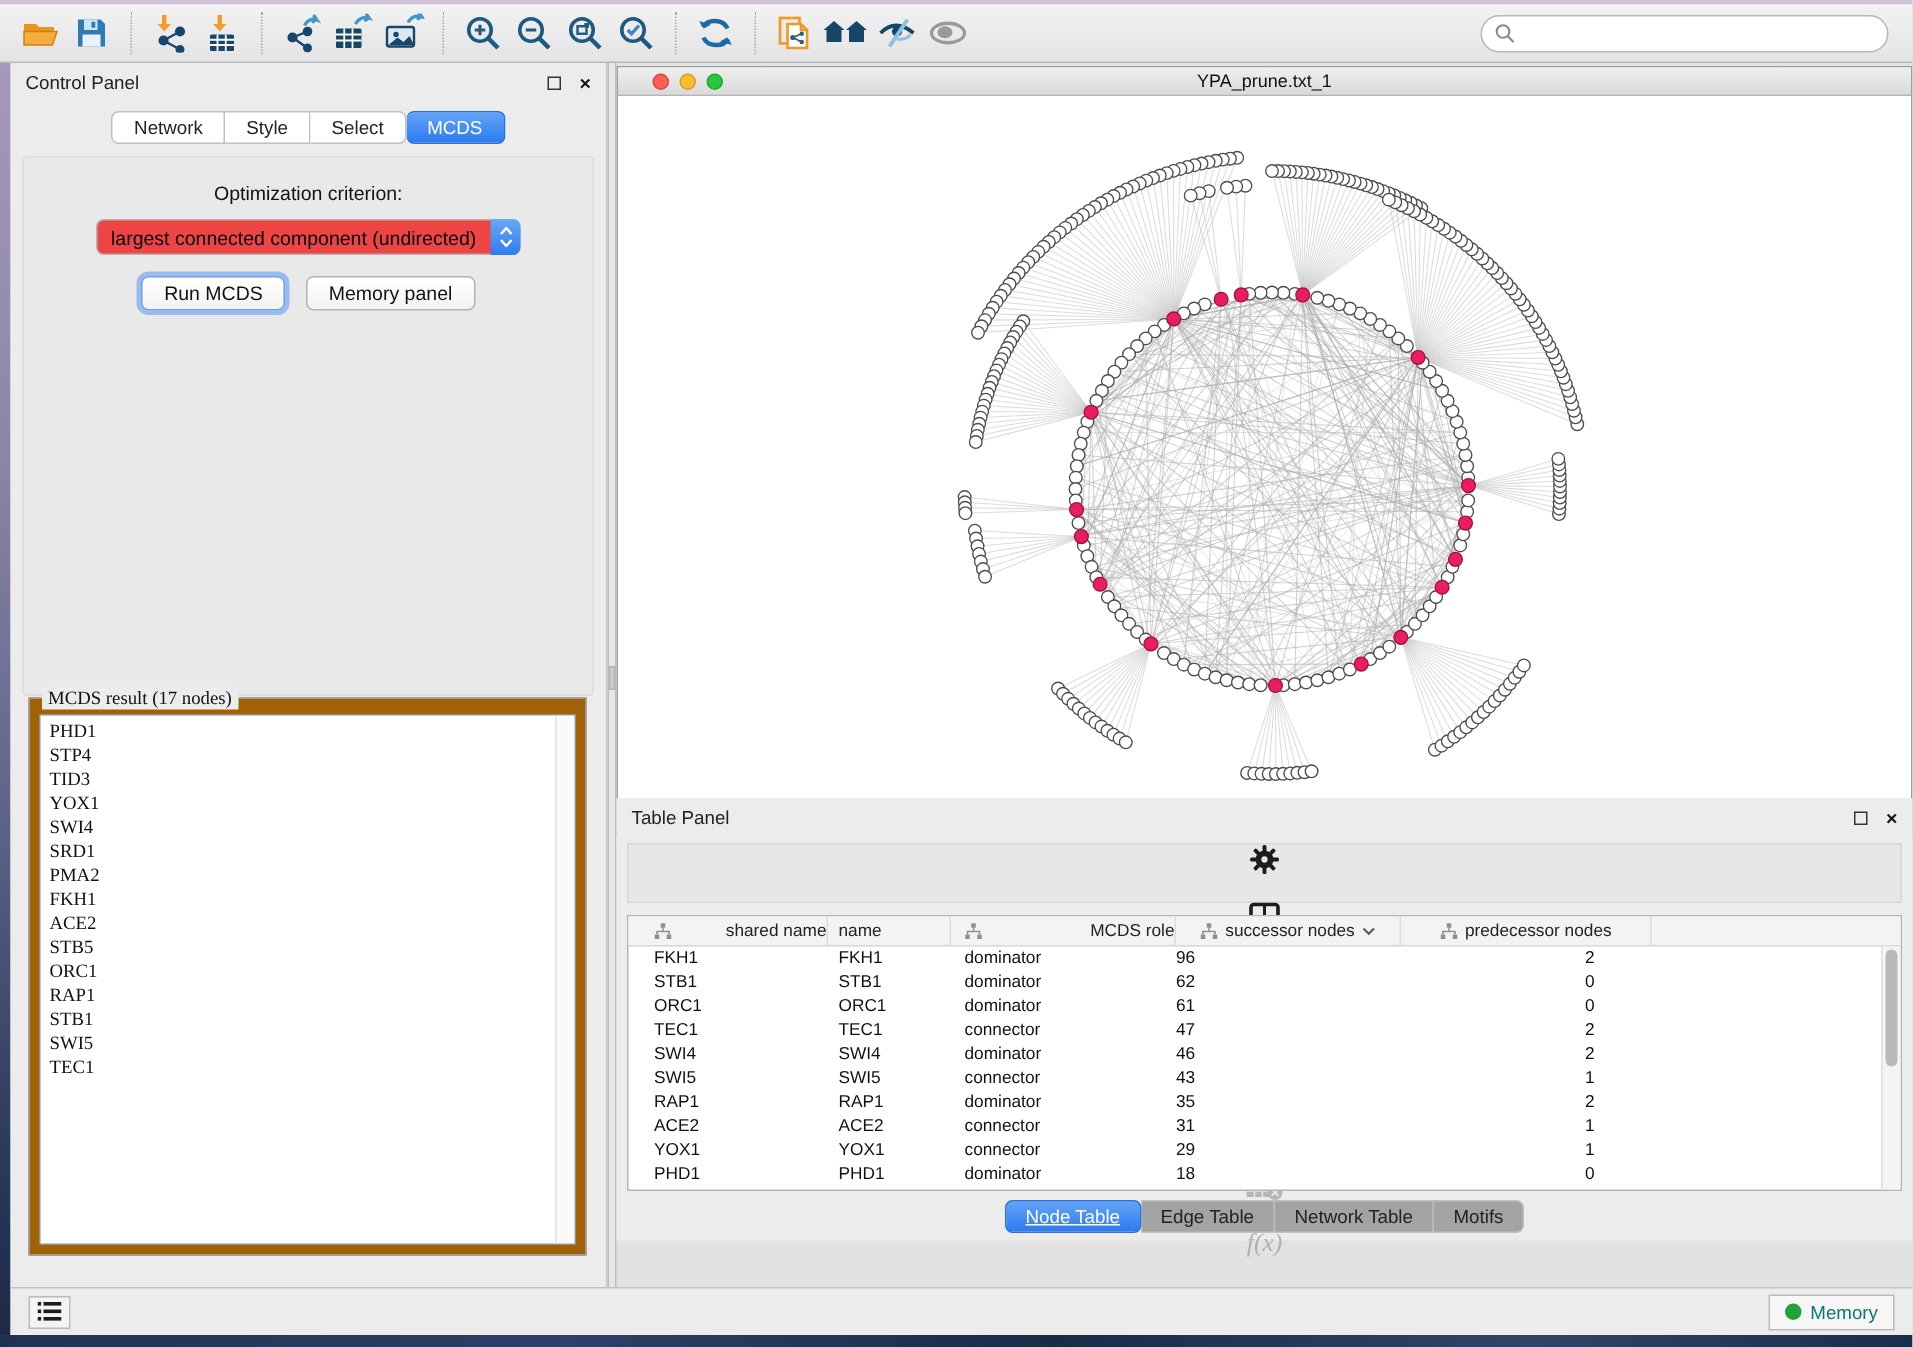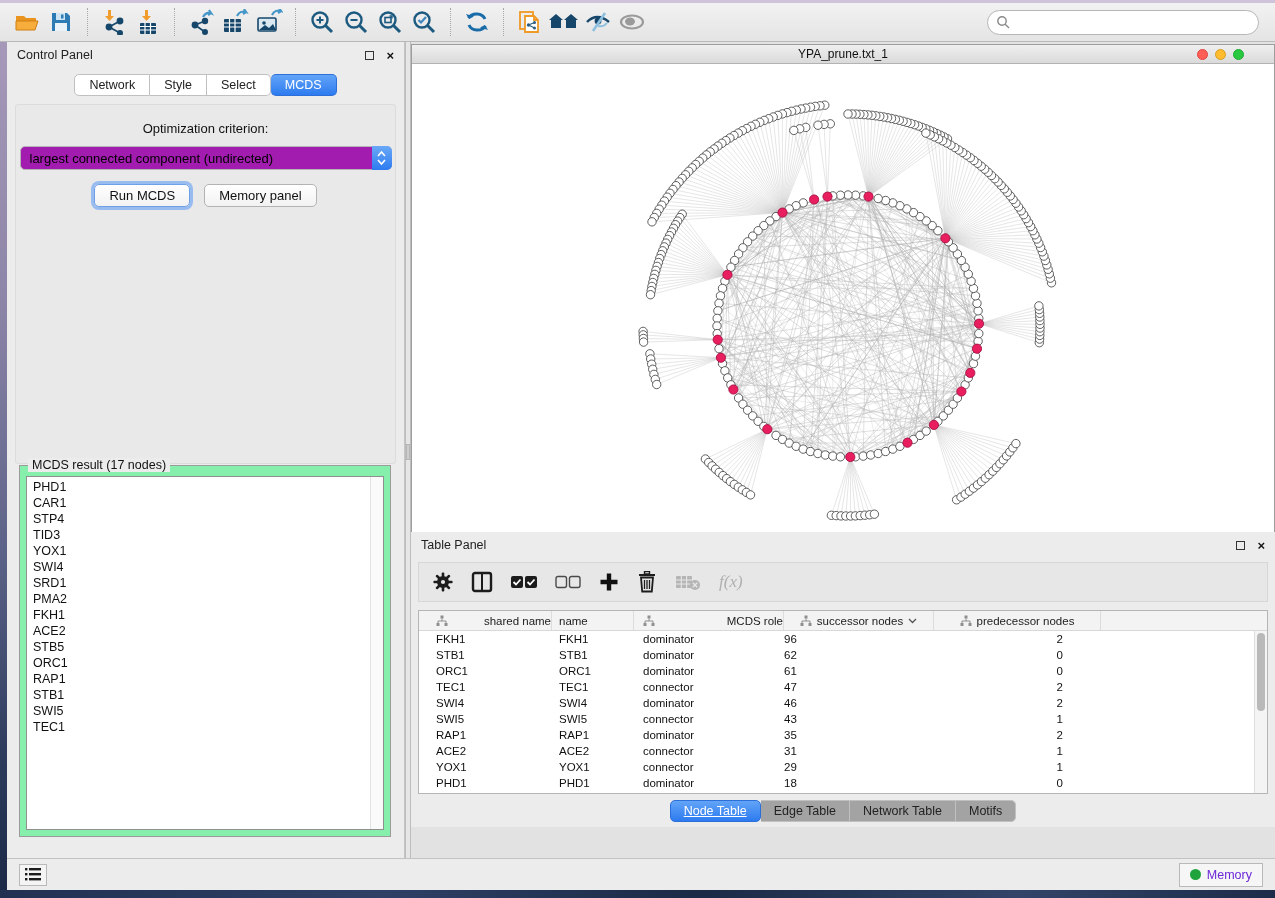--- a/index.html
+++ b/index.html
@@ -32,60 +32,60 @@
   .panel-head .grow { flex:1; }
   .float-box { width:9px; height:9px; border:1.4px solid #333; display:inline-block; margin-right:12px; }
   .close-x { font-weight:900; font-size:13px; color:#111; line-height:1; }
   #cp-tabs { display:flex; justify-content:center; margin-top:6px; }
   .seg-tab { font-size:12.5px; padding:3px 14px; background:#fff; border:1px solid #c0c0c0; border-left:none; color:#222; }
   .seg-tab:first-child { border-left:1px solid #c0c0c0; border-radius:5px 0 0 5px; }
   .seg-tab.last { border-radius:0 5px 5px 0; }
   .seg-tab.active { background:linear-gradient(180deg,#62a4f7,#2d7bf0); color:#fff; border-color:#2d6fd8; border-radius:5px; }
   #cp-content { margin:8px 8px 0 8px; height:360px; background:#e9e9e9; border:1px solid #dcdcdc; border-radius:3px; padding-top:16px; }
   #opt-label { text-align:center; font-size:13px; color:#111; }
-  #criterion { width:372px; height:24px; margin:10px auto 0 auto; background:#a21caf; border:1px solid #b5b5b5; border-radius:5px;
+  #criterion { width:283px; height:24px; margin:10px auto 0 auto; background:#ef4444; border:1px solid #b5b5b5; border-radius:5px;
     display:flex; align-items:center; font-size:13px; }
   #criterion .val { flex:1; padding-left:9px; white-space:nowrap; }
   .stepper { width:20px; height:24px; margin:-1px; border-radius:0 5px 5px 0;
     background:linear-gradient(180deg,#6aa9f8,#2e7bf0); display:flex; flex-direction:column; align-items:center; justify-content:center; gap:2px; }
   .stepper svg { display:block; }
   #cp-buttons { display:flex; justify-content:center; gap:14px; margin-top:14px; }
   .mac-btn { font-size:13px; padding:3px 14px; background:linear-gradient(180deg,#ffffff,#f2f2f2);
     border:1px solid #b3b3b3; border-radius:5px; color:#111; }
   .mac-btn.focused { box-shadow:0 0 0 3px rgba(110,165,245,.65); border-color:#6ea0e8; }
 
   #mcds-fieldset { position:absolute; left:12px; top:423px; width:372px; height:372px;
-    border:1px solid #9a9a9a; background:#86efac; }
+    border:1px solid #9a9a9a; background:#a16207;font-family:Liberation Serif, serif; }
   #mcds-legend { position:absolute; top:-8px; left:8px; background:#ececec; padding:0 4px; font-size:12.5px; color:#111; }
   #mcds-list { position:absolute; left:6px; top:10px; right:6px; bottom:6px; background:#fff; border:1px solid #8f8f8f; overflow:hidden; }
   #mcds-list ul { list-style:none; padding:2px 0 0 6px; }
   #mcds-list li { font-size:12.5px; line-height:16px; color:#111; }
   #mcds-scroll { position:absolute; right:0; top:0; bottom:0; width:13px; background:#fafafa; border-left:1px solid #e2e2e2; }
 
   
   #split-v { left:405px; top:42px; width:6px; height:816px; background:#e6e6e6; border-left:1px solid #bdbdbd; border-right:1px solid #bdbdbd; }
   #split-v .grip { position:absolute; left:0; top:402px; width:4px; height:16px; background:#cfcfcf; border:1px solid #b5b5b5; }
   #split-h { left:411px; top:557px; width:864px; height:6px; background:#e6e6e6; border-top:1px solid #bdbdbd; border-bottom:1px solid #bdbdbd; }
   #split-h .grip { position:absolute; left:430px; top:0; width:16px; height:4px; background:#cfcfcf; border:1px solid #b5b5b5; }
 
   
   #net-window { left:411px; top:44px; width:864px; height:513px; border:1px solid #9d9d9d; background:#fff; }
   #net-titlebar { height:19px; background:linear-gradient(180deg,#efefef,#dadada); border-bottom:1px solid #b3b3b3;
-    display:flex; align-items:center; padding:0 23px; position:relative;justify-content:flex-end; }
+    display:flex; align-items:center; padding:0 23px; position:relative; }
   .tl { width:11px; height:11px; border-radius:50%; margin-right:7px; }
   .tl.red { background:#ff5f57; border:.5px solid #e0443e; }
   .tl.yellow { background:#febc2e; border:.5px solid #d89e24; }
   .tl.green { background:#28c840; border:.5px solid #1eab33; }
   #net-title { position:absolute; left:0; right:0; text-align:center; font-size:12px; color:#111; }
   #net-canvas { position:absolute; left:0; top:19px; right:0; bottom:0; background:#fff; overflow:hidden; }
 
   
   #table-panel { left:411px; top:532px; width:864px; height:295px; background:#ececec; }
   #tp-toolbar { margin:4px 7px 0 7px; height:40px; background:#e7e7e7; border:1px solid #d6d6d6;
-    display:flex; align-items:center; gap:18px; padding:0 14px; }
+    display:flex; align-items:center; gap:18px; padding:0 14px;flex-direction:column; }
   .tp-ic { display:flex; align-items:center; justify-content:center; }
   #fx-label { font-family:"Liberation Serif", serif; font-style:italic; font-size:17px; color:#b0b0b0; }
   #node-table { position:absolute; left:7px; top:78px; width:850px; height:184px; background:#fff; border:1px solid #b5b5b5; }
   #nt-header { display:flex; height:20px; background:#f3f3f3; border-bottom:1px solid #d8d8d8; }
   .th { display:flex; align-items:center; justify-content:space-between; gap:5px; font-size:11.5px; color:#222;
     border-right:1px solid #dcdcdc; position:relative; }
   .th .tree { opacity:.8; }
   #nt-body { position:absolute; left:0; top:20px; right:13px; bottom:0; overflow:hidden; }
   .tr { display:flex; height:16px; align-items:center; }
   .td { font-size:11.5px; color:#111; white-space:nowrap; overflow:hidden; }
@@ -100,21 +100,21 @@
   .tp-tab { font-size:12.5px; padding:3px 13px; background:#a3a3a3; border:1px solid #c0c0c0; border-left:none; color:#222; }
   .tp-tab.first { border-left:1px solid #c0c0c0; border-radius:5px 0 0 5px; }
   .tp-tab.last { border-radius:0 5px 5px 0; }
   .tp-tab.active { background:linear-gradient(180deg,#62a4f7,#2d7bf0); color:#fff; border-color:#2d6fd8; border-radius:5px;text-decoration:underline; }
 
   
   #status-bar { left:7px; top:858px; width:1268px; height:32px; background:#ececec; border-top:1px solid #c2c2c2;
     display:flex; align-items:center; padding:0 12px; }
   #list-btn { width:28px; height:22px; background:#f4f4f4; border:1px solid #b9b9b9; display:flex; align-items:center; justify-content:center; }
   #memory-btn { margin-left:auto; height:24px; background:#f6f6f6; border:1px solid #b9b9b9;
-    display:flex; align-items:center; gap:6px; padding:0 10px; font-size:12.5px; color:#6d28d9; }
+    display:flex; align-items:center; gap:6px; padding:0 10px; font-size:12.5px; color:#0f766e; }
   #mem-dot { width:11px; height:11px; border-radius:50%; background:#1fa33c; }
 </style>
 </head>
 <body>
 
 <div class="abs" id="wall-top"></div>
 <div class="abs" id="wall-left"></div>
 <div class="abs" id="wall-bottom"></div>
 
 <div class="abs" id="toolbar">
@@ -301,21 +301,20 @@
       <button class="mac-btn focused">Run MCDS</button>
       <button class="mac-btn">Memory panel</button>
     </div>
   </div>
   <div id="mcds-fieldset">
     <span id="mcds-legend">MCDS result (17 nodes)</span>
     <div id="mcds-list">
       <ul>
 
       <li>PHD1</li>
-          <li>CAR1</li>
           <li>STP4</li>
           <li>TID3</li>
           <li>YOX1</li>
           <li>SWI4</li>
           <li>SRD1</li>
           <li>PMA2</li>
           <li>FKH1</li>
           <li>ACE2</li>
           <li>STB5</li>
           <li>ORC1</li>

